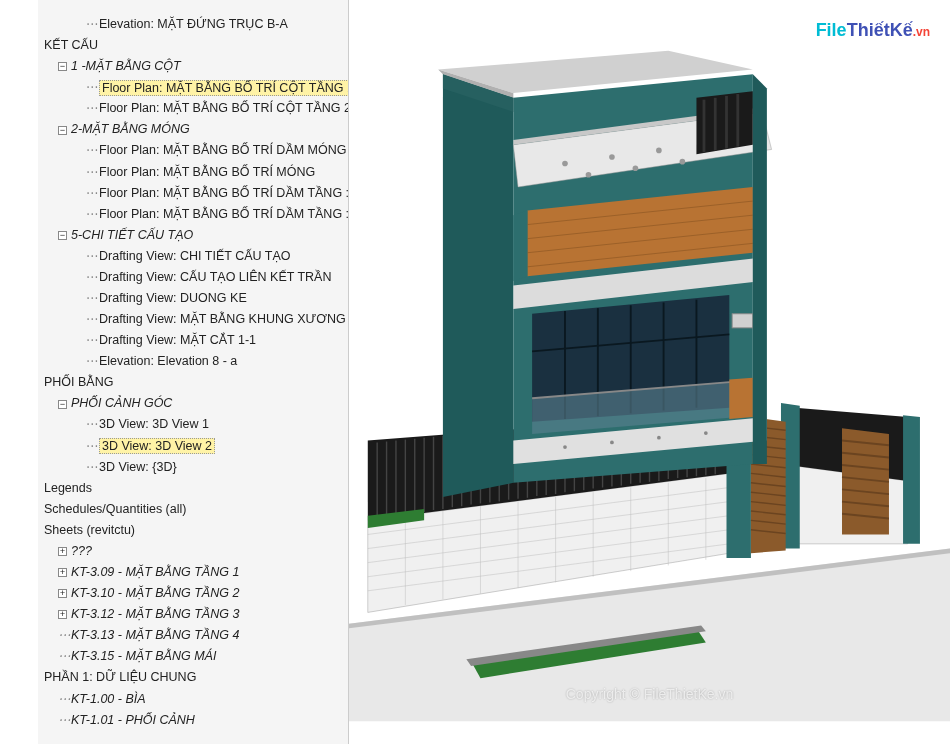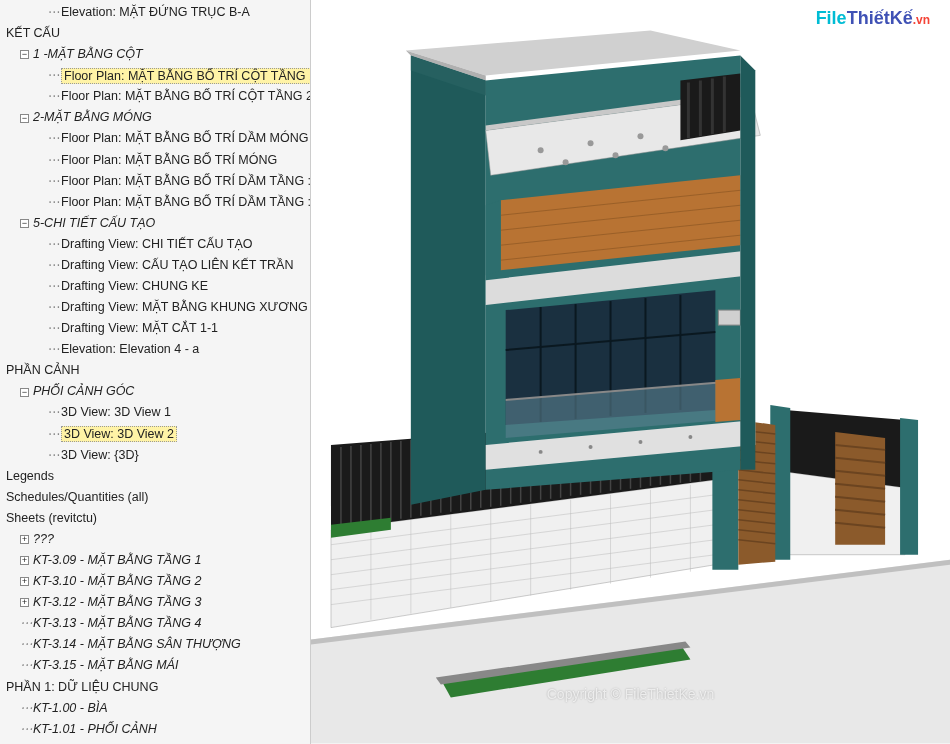--- a/index.html
+++ b/index.html
@@ -1,29 +1,29 @@
 <!DOCTYPE html>
 <html><head>
 <meta charset="utf-8">
 <style>
 * { margin: 0; padding: 0; box-sizing: border-box; font-family: "Segoe UI", Tahoma, sans-serif; }
 body { background: #fff; width: 950px; height: 744px; overflow: hidden; display: flex; }
-.tree-panel { width: 310px; height: 100%; background: #f5f5f5; overflow: hidden; font-size: 12.5px; line-height: 1.5; color: #222; padding-top: 2px; }
+.tree-panel { width: 310px; height: 100%; background: #f5f5f5; overflow: hidden; font-size: 12.5px; line-height: 1.5; color: #222; padding-top: 14px; margin-left: 38px; }
 .tree-node { white-space: nowrap; padding: 1px 0; }
 .indent-0 { padding-left: 6px; }
 .indent-1 { padding-left: 20px; font-style: italic; }
 .indent-3 { padding-left: 48px; }
 .toggle { display: inline-block; width: 9px; height: 9px; border: 1px solid #888; text-align: center; line-height: 7px; font-size: 9px; margin-right: 4px; vertical-align: middle; background: #fff; }
 .dash { display: inline-block; width: 9px; margin-right: 4px; color: #888; }
 .node-label { vertical-align: middle; }
 .selected { background: #fff3a6; border: 1px dotted #999; padding: 0 2px; }
 .bold { font-weight: normal; }
 .viewport { flex: 1; height: 100%; background: #fff; position: relative; border-left: 1px solid #ccc; }
 .viewport-inner { position: absolute; inset: 0; }
-.watermark-logo { position: absolute; top: 8px; right: 20px; font-weight: bold; font-size: 18px; }
+.watermark-logo { position: absolute; top: 20px; right: 20px; font-weight: bold; font-size: 18px; }
 .watermark-logo .f { color: #00bcd4; }
 .watermark-logo .rest { color: #3f51b5; }
 .watermark-logo .vn { color: #f44336; font-size: 12px; }
 .watermark-text { position: absolute; bottom: 42px; left: 50%; transform: translateX(-50%); color: rgba(255,255,255,0.7); font-size: 14px; text-shadow: 0 0 2px rgba(0,0,0,0.3); }
 .render-svg { width: 100%; height: 100%; }
 </style>
 </head>
 <body>
 
 <div class="tree-panel">
@@ -34,38 +34,37 @@
       <div class="tree-node indent-3"><span class="dash">⋯</span><span class="node-label selected">Floor Plan: MẶT BẰNG BỐ TRÍ CỘT TẦNG 1</span></div>
       <div class="tree-node indent-3"><span class="dash">⋯</span><span class="node-label">Floor Plan: MẶT BẰNG BỐ TRÍ CỘT TẦNG 2</span></div>
       <div class="tree-node indent-1"><span class="toggle">−</span><span class="node-label">2-MẶT BẰNG MÓNG</span></div>
       <div class="tree-node indent-3"><span class="dash">⋯</span><span class="node-label">Floor Plan: MẶT BẰNG BỐ TRÍ DẦM MÓNG</span></div>
       <div class="tree-node indent-3"><span class="dash">⋯</span><span class="node-label">Floor Plan: MẶT BẰNG BỐ TRÍ MÓNG</span></div>
       <div class="tree-node indent-3"><span class="dash">⋯</span><span class="node-label">Floor Plan: MẶT BẰNG BỐ TRÍ DẦM TẦNG :</span></div>
       <div class="tree-node indent-3"><span class="dash">⋯</span><span class="node-label">Floor Plan: MẶT BẰNG BỐ TRÍ DẦM TẦNG :</span></div>
       <div class="tree-node indent-1"><span class="toggle">−</span><span class="node-label">5-CHI TIẾT CẤU TẠO</span></div>
       <div class="tree-node indent-3"><span class="dash">⋯</span><span class="node-label">Drafting View: CHI TIẾT CẤU TẠO</span></div>
       <div class="tree-node indent-3"><span class="dash">⋯</span><span class="node-label">Drafting View: CẤU TẠO LIÊN KẾT TRẦN</span></div>
-      <div class="tree-node indent-3"><span class="dash">⋯</span><span class="node-label">Drafting View: CHUNG KE</span></div>
+      <div class="tree-node indent-3"><span class="dash">⋯</span><span class="node-label">Drafting View: DUONG KE</span></div>
       <div class="tree-node indent-3"><span class="dash">⋯</span><span class="node-label">Drafting View: MẶT BẰNG KHUNG XƯƠNG</span></div>
       <div class="tree-node indent-3"><span class="dash">⋯</span><span class="node-label">Drafting View: MẶT CẮT 1-1</span></div>
-      <div class="tree-node indent-3"><span class="dash">⋯</span><span class="node-label">Elevation: Elevation 4 - a</span></div>
-      <div class="tree-node indent-0"><span class="node-label">PHẦN CẢNH</span></div>
+      <div class="tree-node indent-3"><span class="dash">⋯</span><span class="node-label">Elevation: Elevation 8 - a</span></div>
+      <div class="tree-node indent-0"><span class="node-label">PHỐI BẰNG</span></div>
       <div class="tree-node indent-1"><span class="toggle">−</span><span class="node-label">PHỐI CẢNH GÓC</span></div>
       <div class="tree-node indent-3"><span class="dash">⋯</span><span class="node-label">3D View: 3D View 1</span></div>
       <div class="tree-node indent-3"><span class="dash">⋯</span><span class="node-label selected bold">3D View: 3D View 2</span></div>
       <div class="tree-node indent-3"><span class="dash">⋯</span><span class="node-label">3D View: {3D}</span></div>
       <div class="tree-node indent-0"><span class="node-label">Legends</span></div>
       <div class="tree-node indent-0"><span class="node-label">Schedules/Quantities (all)</span></div>
       <div class="tree-node indent-0"><span class="node-label">Sheets (revitctu)</span></div>
       <div class="tree-node indent-1"><span class="toggle">+</span><span class="node-label">???</span></div>
       <div class="tree-node indent-1"><span class="toggle">+</span><span class="node-label">KT-3.09 - MẶT BẰNG TẦNG 1</span></div>
       <div class="tree-node indent-1"><span class="toggle">+</span><span class="node-label">KT-3.10 - MẶT BẰNG TẦNG 2</span></div>
       <div class="tree-node indent-1"><span class="toggle">+</span><span class="node-label">KT-3.12 - MẶT BẰNG TẦNG 3</span></div>
       <div class="tree-node indent-1"><span class="dash">⋯</span><span class="node-label">KT-3.13 - MẶT BẰNG TẦNG 4</span></div>
-      <div class="tree-node indent-1"><span class="dash">⋯</span><span class="node-label">KT-3.14 - MẶT BẰNG SÂN THƯỢNG</span></div>
       <div class="tree-node indent-1"><span class="dash">⋯</span><span class="node-label">KT-3.15 - MẶT BẰNG MÁI</span></div>
       <div class="tree-node indent-0"><span class="node-label">PHẦN 1: DỮ LIỆU CHUNG</span></div>
       <div class="tree-node indent-1"><span class="dash">⋯</span><span class="node-label">KT-1.00 - BÌA</span></div>
       <div class="tree-node indent-1"><span class="dash">⋯</span><span class="node-label">KT-1.01 - PHỐI CẢNH</span></div>
     </div>
 </div>
 
 <div class="viewport">
   <div class="viewport-inner">
     <svg class="render-svg" viewBox="0 0 640 744">

